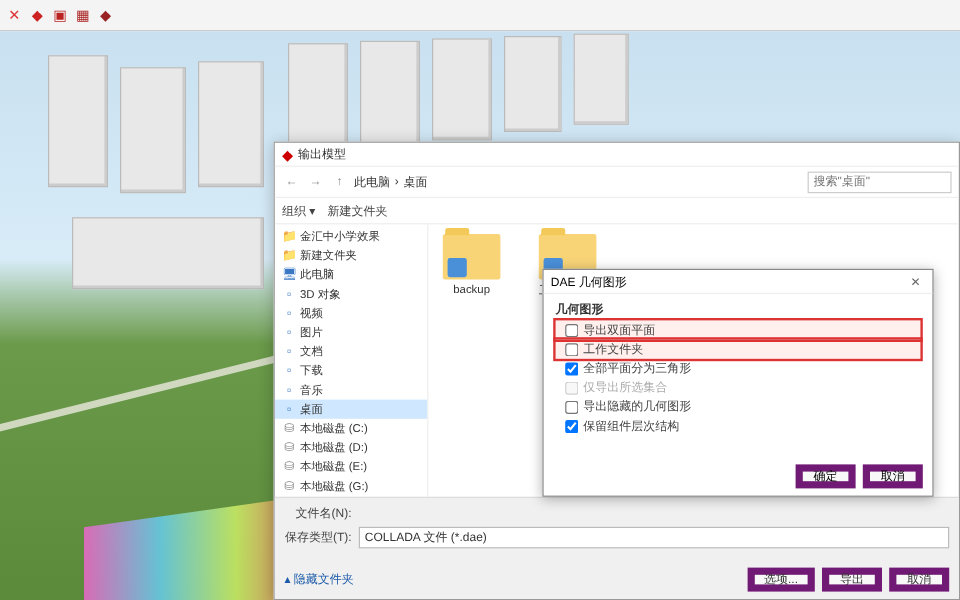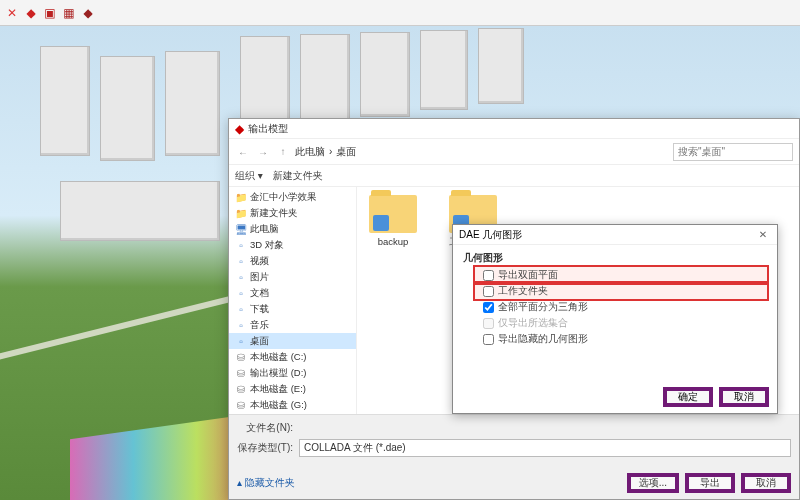--- a/index.html
+++ b/index.html
@@ -32,28 +32,28 @@
   .fileitem .foldershape { width: 48px; height: 38px; margin: 0 auto 3px; background: #f8d477; border-radius: 2px; position: relative; }
   .fileitem .foldershape::before { content: ""; position: absolute; top: -5px; left: 2px; width: 20px; height: 6px; background: #f3c95a; border-radius: 2px 2px 0 0; }
   .fileitem .foldershape .badge { position:absolute; bottom:2px; left:4px; width:16px; height:16px; background:#4a90d9; border-radius:2px; }
   
   .saveDialog .footer { border-top: 1px solid #ddd; background: #f0f0f0; padding: 6px 8px; }
   .saveDialog .footer .row { display: flex; align-items: center; gap: 6px; margin-bottom: 4px; }
   .saveDialog .footer .row label { width: 56px; text-align: right; color: #444; }
   .saveDialog .footer .row .field { flex: 1; height: 18px; border: 1px solid #bbb; background: #fff; padding: 0 4px; display: flex; align-items: center; }
   .saveDialog .footer .btnrow { display: flex; justify-content: flex-end; gap: 6px; align-items: center; margin-top: 16px; }
   .saveDialog .footer .hidefolder { flex:1; color:#1a5aa8; }
-  .btn { min-width: 50px; height: 20px; border: 4px solid #701a75; background: #f8f8f8; font-size: 10px; display: flex; align-items: center; justify-content: center; padding: 0 8px; }
+  .btn { min-width: 50px; height: 20px; border: 6px solid #701a75; background: #f8f8f8; font-size: 10px; display: flex; align-items: center; justify-content: center; padding: 0 8px; }
   
   .optDialog { position: absolute; left: 452px; top: 224px; width: 326px; height: 190px; background: #fff; border: 1px solid #888; box-shadow: 0 2px 10px rgba(0,0,0,.3); font-size: 10px; display:flex; flex-direction:column; }
   .optDialog .titlebar { height: 20px; display:flex; align-items:center; justify-content:space-between; padding: 0 6px; border-bottom:1px solid #eee; }
   .optDialog .content { flex:1; padding: 6px 10px; overflow:auto; }
   .optDialog .group { margin-bottom: 4px; }
   .optDialog .grouptitle { font-weight: bold; margin-bottom: 2px; color:#333; }
-  .optDialog .opt { display:flex; align-items:center; gap:4px; padding:1px 0 1px 8px; color:#444;margin-left:12px; }
+  .optDialog .opt { display:flex; align-items:center; gap:4px; padding:1px 0 1px 8px; color:#444; }
   .optDialog .opt.disabled { color:#aaa;align-items:center; }
   .optDialog .opt input { width:11px; height:11px; }
   .highlight { outline: 2px solid #d33; outline-offset: 0; background:#fff0ee; }
   .optDialog .btnrow { display:flex; justify-content:flex-end; gap:6px; padding:4px 8px 6px; }
   
   .closebtn { width:16px; text-align:center; color:#666; }
 </style>
 </head>
 <body>
 
@@ -140,21 +140,21 @@
         <div class="node sel">
           <span class="ticon" style="color:#3b78c4">▫</span>
           <span>桌面</span>
         </div>
         <div class="node">
           <span class="ticon" style="color:#888">⛁</span>
           <span>本地磁盘 (C:)</span>
         </div>
         <div class="node">
           <span class="ticon" style="color:#888">⛁</span>
-          <span>输出模型 (D:)</span>
+          <span>本地磁盘 (D:)</span>
         </div>
         <div class="node">
           <span class="ticon" style="color:#888">⛁</span>
           <span>本地磁盘 (E:)</span>
         </div>
         <div class="node">
           <span class="ticon" style="color:#888">⛁</span>
           <span>本地磁盘 (G:)</span>
         </div>
         <div class="node">
@@ -217,19 +217,23 @@
           <span>全部平面分为三角形</span>
         </label>
         <label class="opt disabled">
           <input type="checkbox" disabled="" style="">
           <span>仅导出所选集合</span>
         </label>
         <label class="opt">
           <input type="checkbox" style="">
           <span>导出隐藏的几何图形</span>
         </label>
+        <label class="opt">
+          <input type="checkbox" checked="" style="">
+          <span>保留组件层次结构</span>
+        </label>
       </div>
     </div>
   <div class="btnrow">
     <div class="btn">确定</div>
     <div class="btn">取消</div>
   </div>
 </div>
 
 </body></html>

